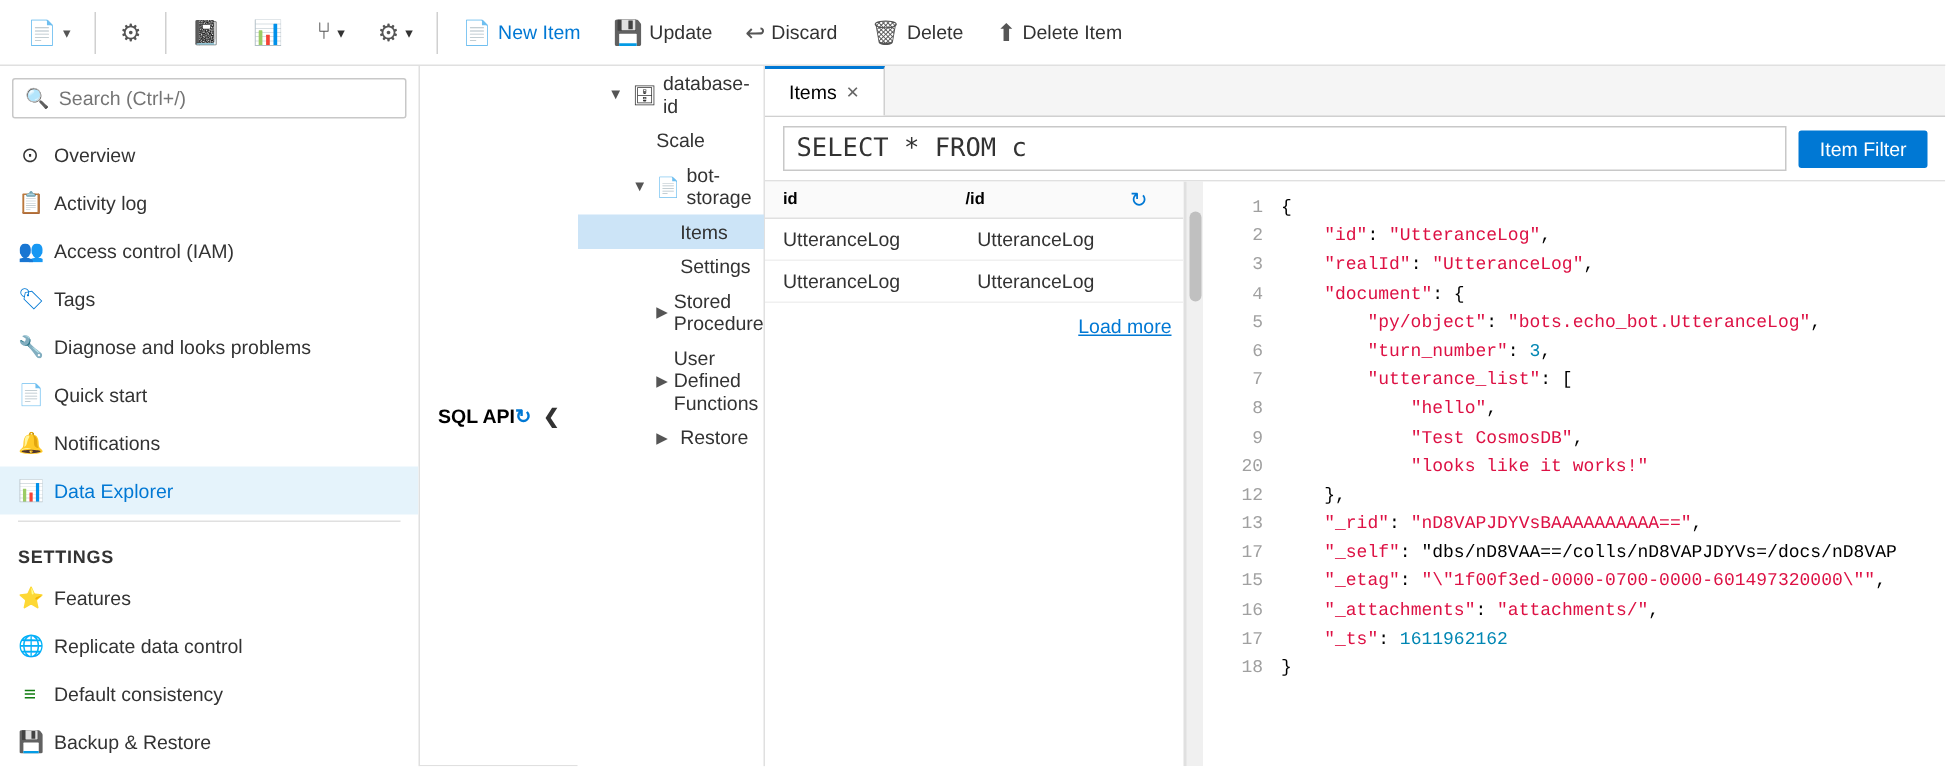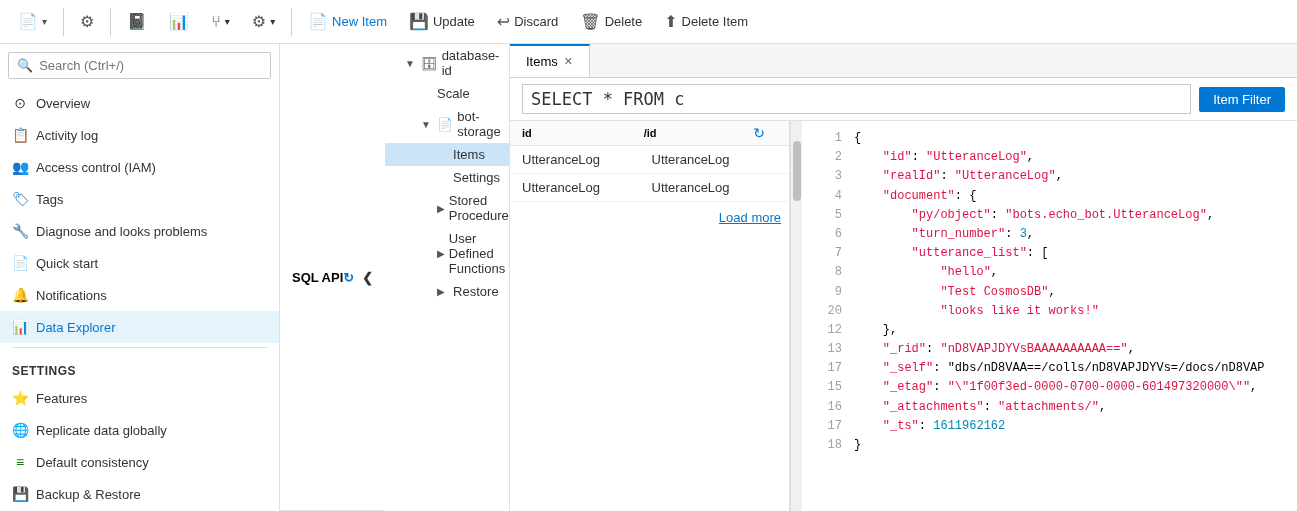--- a/index.html
+++ b/index.html
@@ -246,21 +246,21 @@
 
     <div class="sidebar-divider"></div>
     <div class="sidebar-section-label">Settings</div>
 
     <div class="nav-item">
       <span class="nav-icon" style="color:#d13438;">⭐</span>
       <span>Features</span>
     </div>
     <div class="nav-item">
       <span class="nav-icon" style="color:#107c10;">🌐</span>
-      <span>Replicate data globally</span>
+      <span>Replicate data control</span>
     </div>
     <div class="nav-item">
       <span class="nav-icon" style="color:#107c10;">≡</span>
       <span>Default consistency</span>
     </div>
     <div class="nav-item">
       <span class="nav-icon" style="color:#d13438;">💾</span>
       <span>Backup &amp; Restore</span>
     </div>
   </div>

